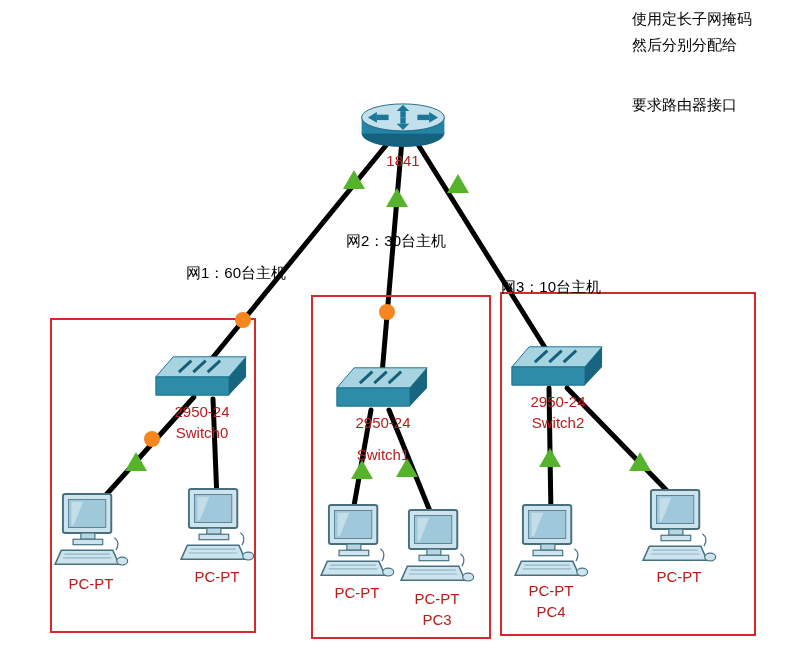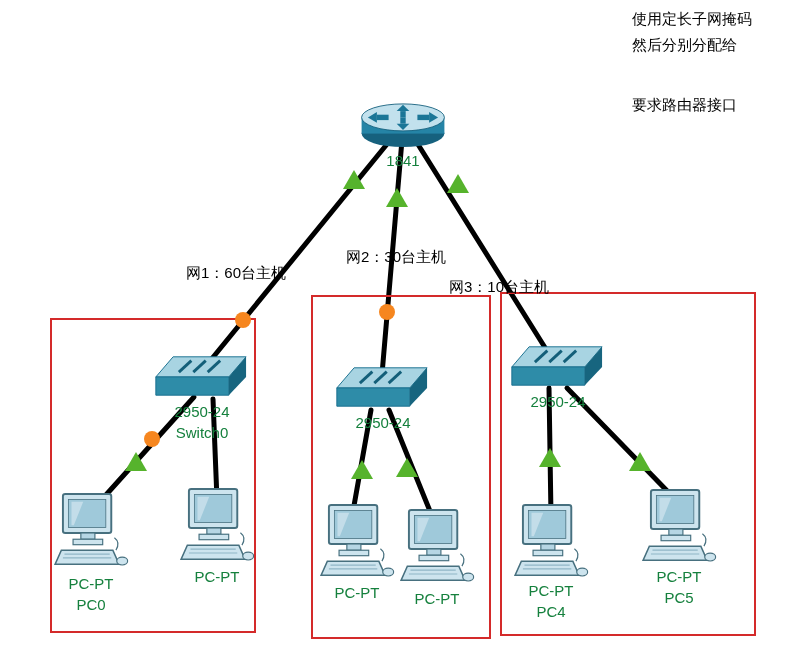--- a/index.html
+++ b/index.html
@@ -5,21 +5,21 @@
   * { margin:0; padding:0; box-sizing:border-box; }
   html,body { background:#ffffff; font-family:"Liberation Sans", sans-serif; }
   .canvas { position:relative; width:789px; height:665px; background:#ffffff; overflow:hidden; }
   .links { position:absolute; left:0; top:0; z-index:1; }
   .device { position:absolute; z-index:3; cursor:pointer; }
   .selbox { position:absolute; border:2px solid #d42a2a; background:transparent; z-index:4; }
   .tri { position:absolute; width:0; height:0; border-left:11px solid transparent;
          border-right:11px solid transparent; border-bottom:19px solid #56b32c; z-index:6; }
   .dot { position:absolute; width:16px; height:16px; border-radius:50%; background:#f6861f; z-index:6; }
   .dev-label { position:absolute; width:110px; text-align:center; font-size:15px; line-height:21px;
-               color:#15803d; z-index:7; }
+               color:#b91c1c; z-index:7; }
   .dev-label span { display:block; }
   .gap { margin-top:11px; }
   .net-label { position:absolute; font-size:15px; color:#000; z-index:7; white-space:nowrap; }
   .addr { position:absolute; left:484px; top:12px; background:#d9e4f1; padding:6px 14px;
           font-size:16px; color:#000; z-index:7; }
   .note { position:absolute; font-size:15px; color:#000; white-space:nowrap; width:220px;
           overflow:hidden; z-index:7; }
 </style>
 </head>
 <body>
@@ -157,49 +157,50 @@
   <div class="dev-label" style="left:348px;top:150px">
     <span>1841</span>
   </div>
 
   <div class="dev-label" style="left:147px;top:401px">
     <span>2950-24</span>
     <span>Switch0</span>
   </div>
   <div class="dev-label" style="left:328px;top:412px">
     <span>2950-24</span>
+    <span class="gap">Switch1</span>
   </div>
   <div class="dev-label" style="left:503px;top:391px">
     <span>2950-24</span>
+    <span>Switch2</span>
   </div>
 
   <div class="dev-label" style="left:36px;top:573px">
     <span>PC-PT</span>
-    <span>PC0</span>
   </div>
   <div class="dev-label" style="left:162px;top:566px">
     <span>PC-PT</span>
   </div>
   <div class="dev-label" style="left:302px;top:582px">
     <span>PC-PT</span>
   </div>
   <div class="dev-label" style="left:382px;top:588px">
     <span>PC-PT</span>
+    <span>PC3</span>
   </div>
   <div class="dev-label" style="left:496px;top:580px">
     <span>PC-PT</span>
     <span>PC4</span>
   </div>
   <div class="dev-label" style="left:624px;top:566px">
     <span>PC-PT</span>
-    <span>PC5</span>
   </div>
 
   <div class="net-label" style="left:186px;top:264px">网1：60台主机</div>
-  <div class="net-label" style="left:346px;top:248px">网2：30台主机</div>
-  <div class="net-label" style="left:449px;top:278px">网3：10台主机</div>
+  <div class="net-label" style="left:346px;top:232px">网2：30台主机</div>
+  <div class="net-label" style="left:501px;top:278px">网3：10台主机</div>
 
 
   <div class="note" style="left:632px;top:10px">使用定长子网掩码</div>
   <div class="note" style="left:632px;top:36px">然后分别分配给</div>
   <div class="note" style="left:632px;top:96px">要求路由器接口</div>
 
 </div>
 
 </body></html>

